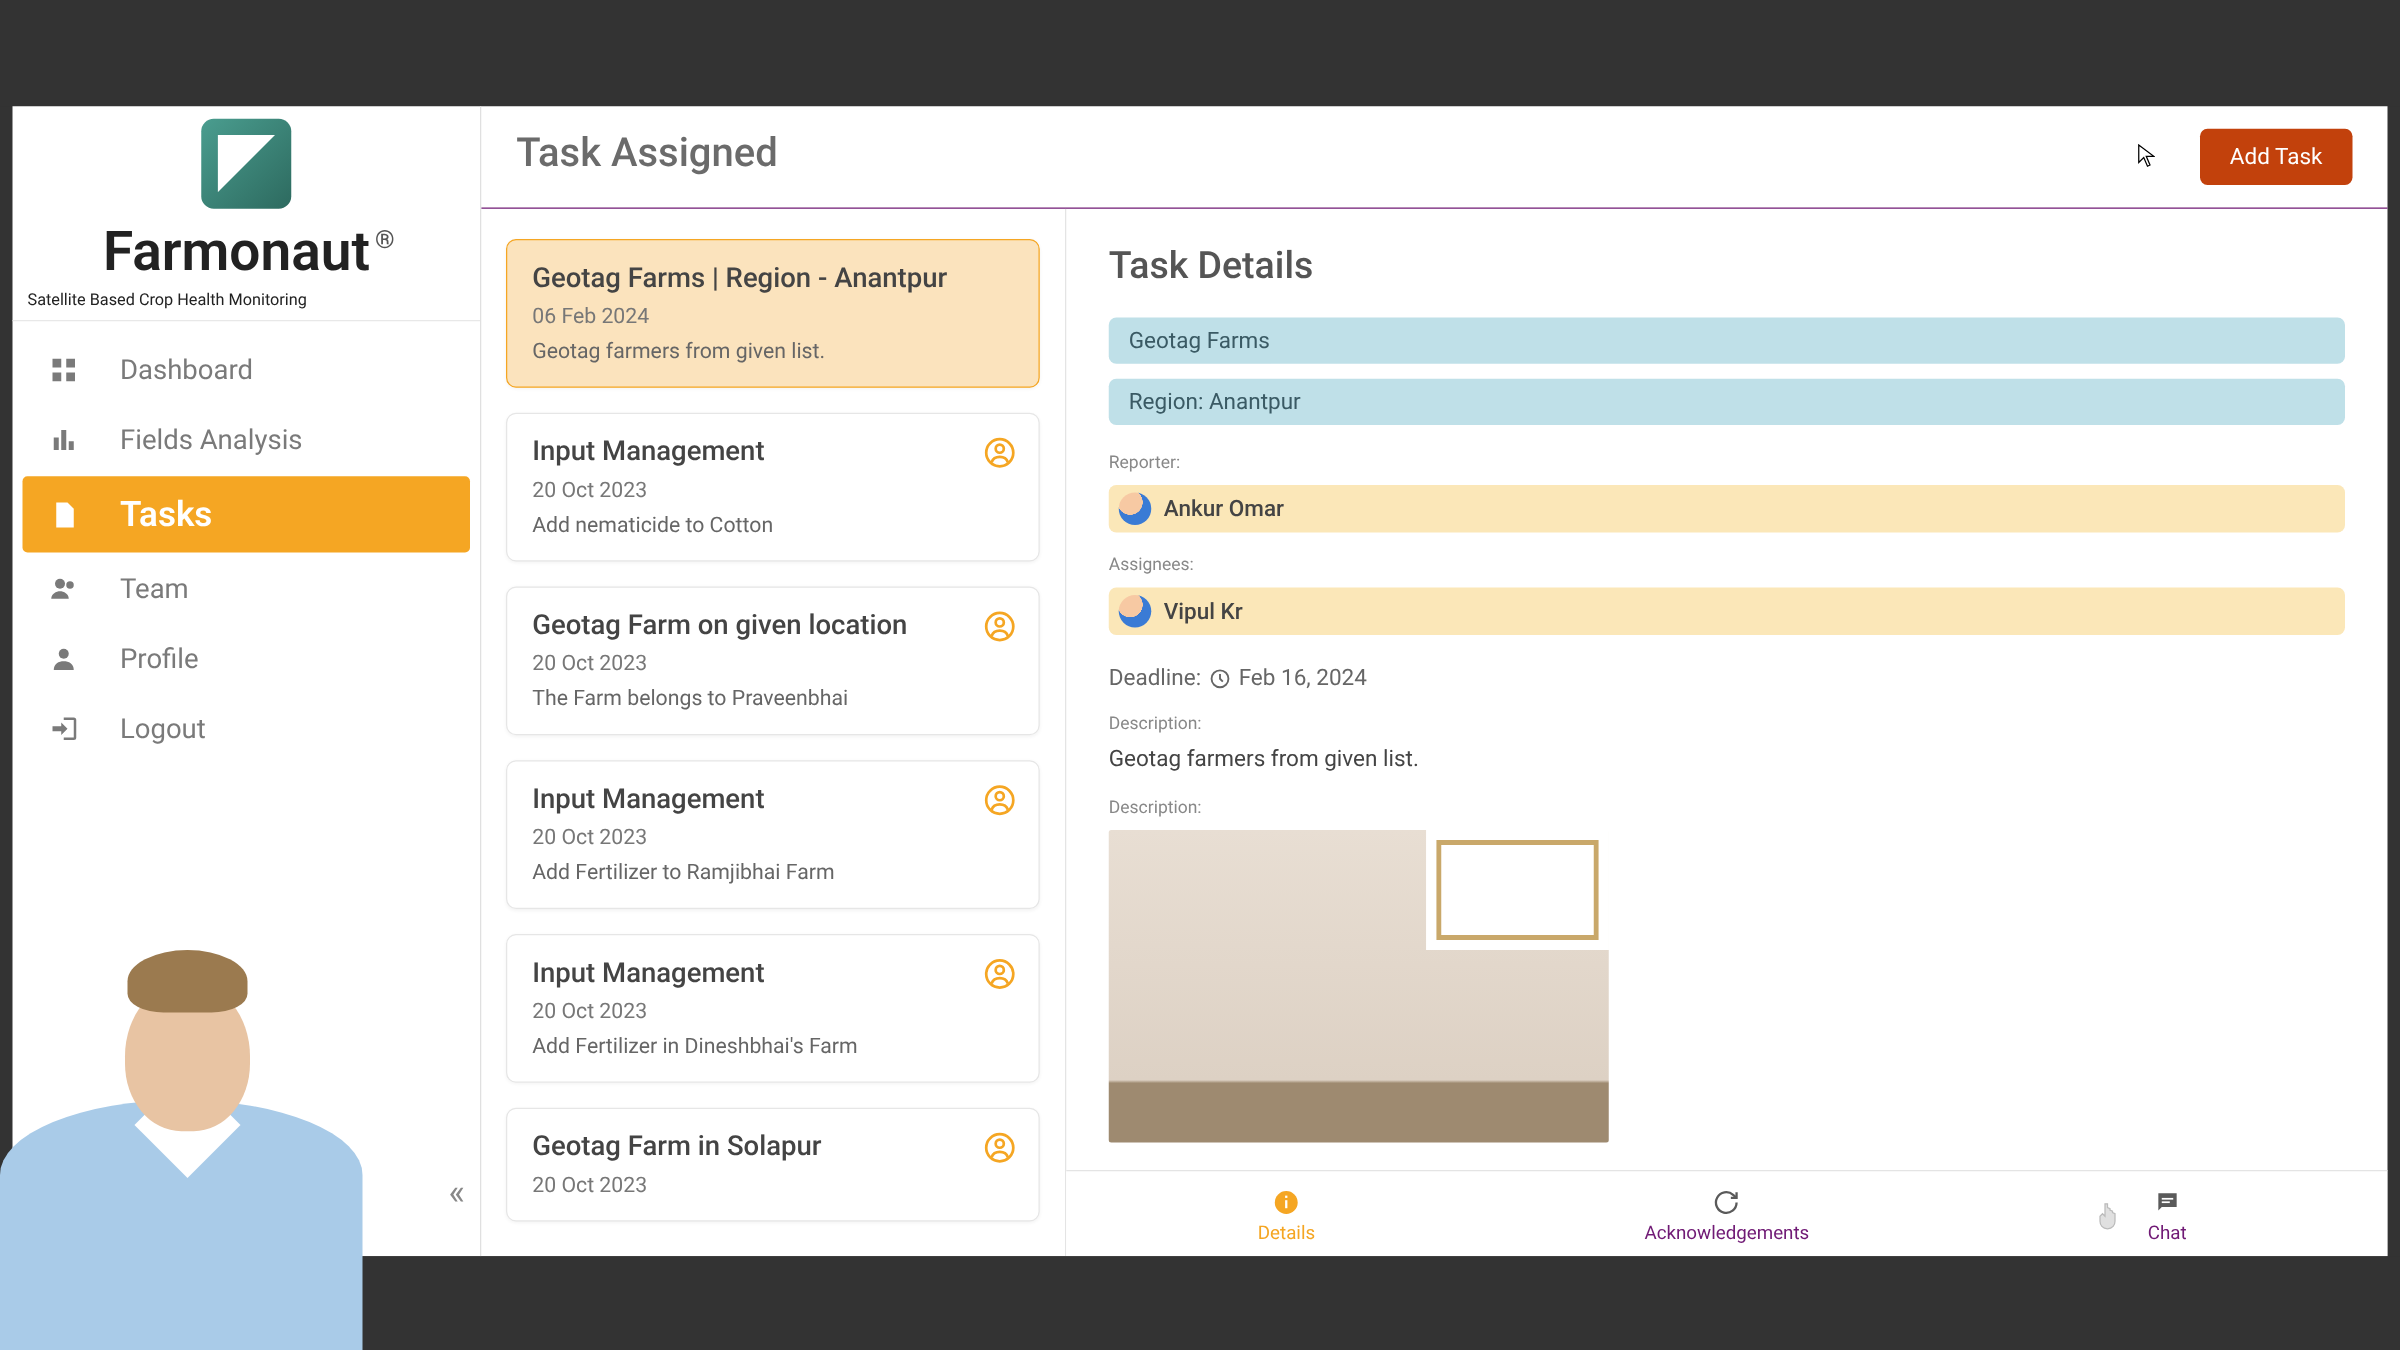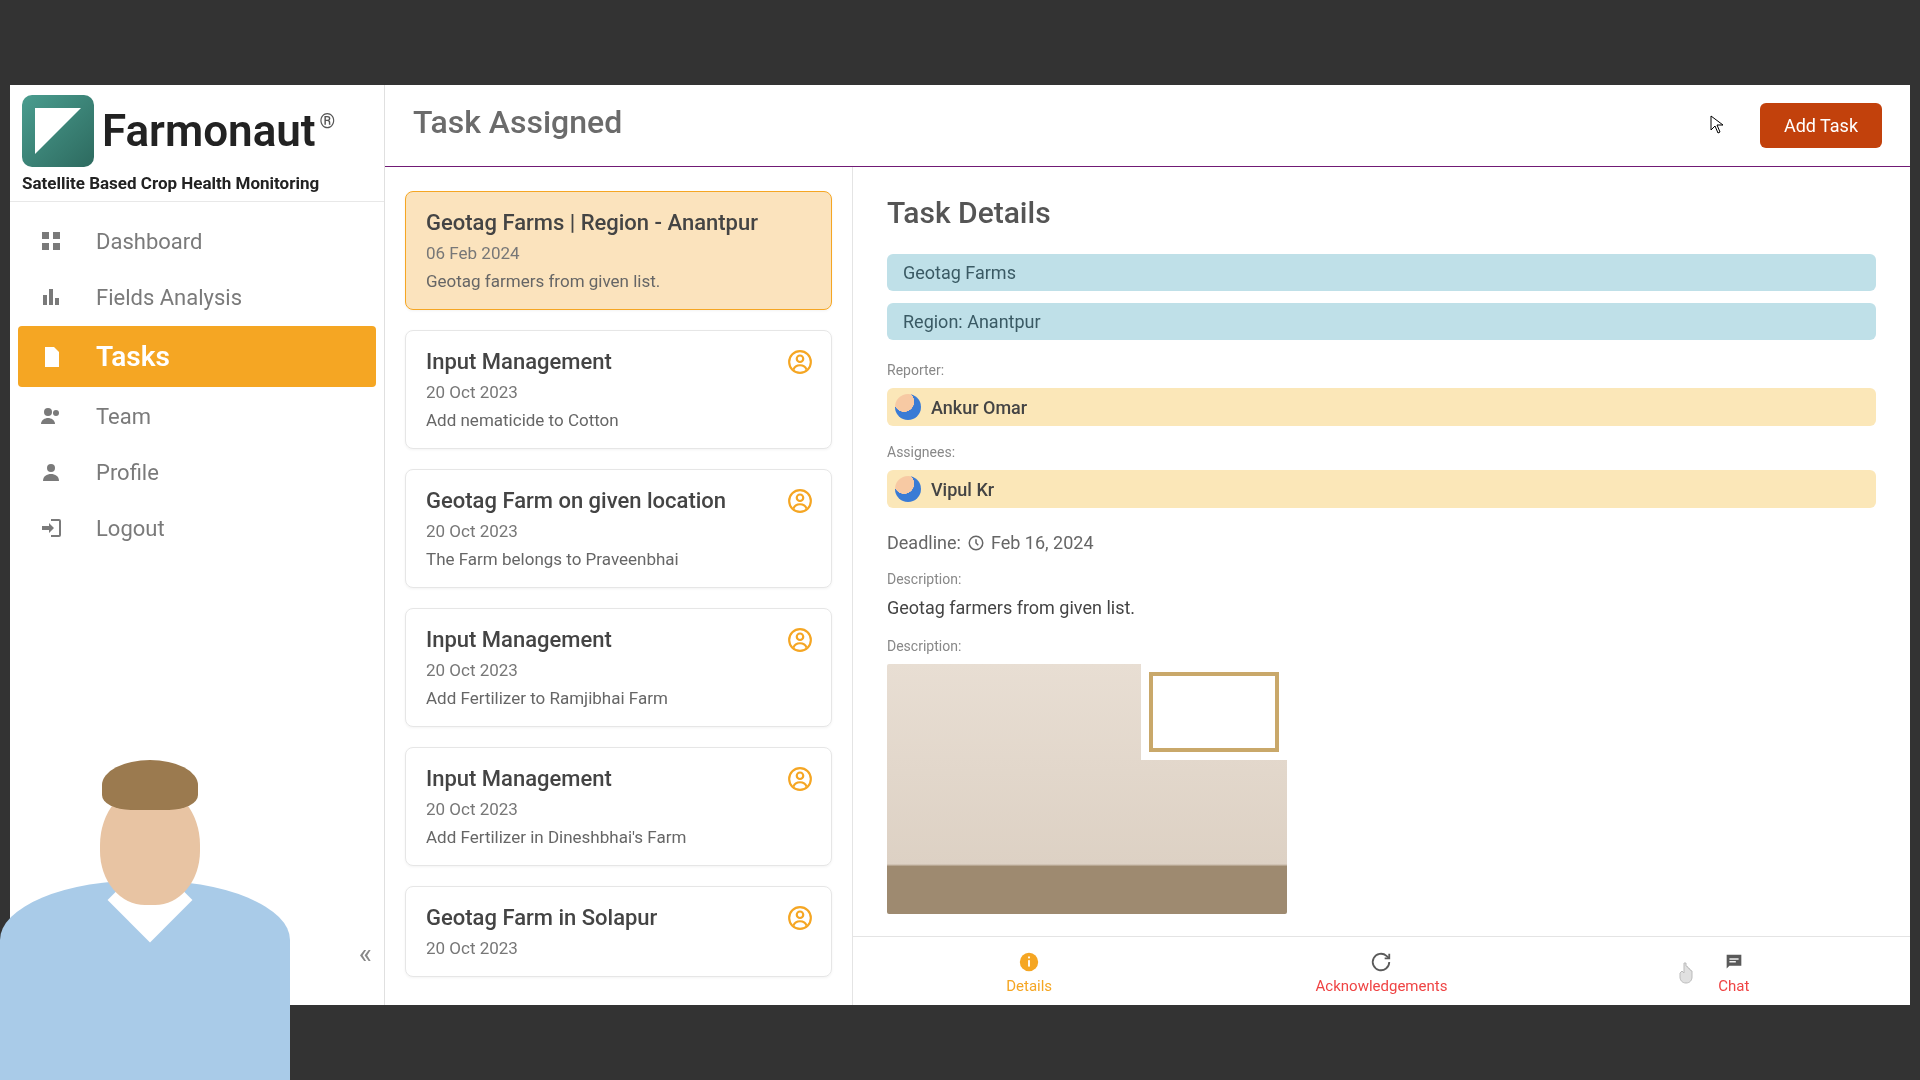--- a/index.html
+++ b/index.html
@@ -5,26 +5,26 @@
   * { box-sizing: border-box; margin: 0; padding: 0; font-family: -apple-system, BlinkMacSystemFont, 'Segoe UI', Roboto, sans-serif; }
   body { background: #333; overflow: hidden; }
   .viewport { width: 1920px; height: 1080px; position: relative; transform-origin: top left; }
   .top-black { height: 85px; background: #333; }
   .bottom-black { position: absolute; bottom: 0; left: 0; right: 0; height: 75px; background: #333; z-index: 5; }
   .app { position: absolute; top: 85px; left: 10px; right: 10px; bottom: 75px; background: #fff; display: flex; }
 
   
   .sidebar { width: 375px; border-right: 1px solid #e0e0e0; display: flex; flex-direction: column; position: relative; }
   .logo-block { padding: 10px 12px 8px; border-bottom: 1px solid #e8e8e8; }
-  .logo-row { display: flex; align-items: center; gap: 8px; }
+  .logo-row { display: flex; align-items: center; gap: 8px; flex-direction: column; }
   .logo-mark { width: 72px; height: 72px; border-radius: 10px; background: linear-gradient(135deg, #4a9d8f, #2d6a5f); display:flex; align-items:center; justify-content:center; }
   .logo-mark::before { content:""; width:46px; height:46px; background:#fff; clip-path: polygon(0 0, 100% 0, 0 100%); }
   .logo-text { font-size: 44px; font-weight: 600; color: #222; position: relative; }
   .logo-reg { font-size: 20px; position: relative; top:-18px; left:4px; color:#555; }
-  .tagline { font-size: 17px; color: #222; font-weight: 700; margin-top: 6px; }
+  .tagline { font-size: 13px; color: #222; font-weight: 400; margin-top: 6px; }
 
   .nav { padding: 10px 4px; }
   .nav-item { display:flex; align-items:center; gap:32px; padding: 14px 20px; color:#7a7a7a; font-size: 22px; cursor:pointer; border-radius: 4px; margin: 2px 4px; }
   .nav-item.active { background:#f5a623; color:#fff; font-weight:600; font-size:28px; }
   .nav-icon { width:26px; height:26px; display:flex; align-items:center; justify-content:center; flex-shrink:0; }
   .nav-icon svg { width:24px; height:24px; fill: currentColor; }
 
   .collapse-btn { position:absolute; bottom:35px; right:12px; font-size:28px; color:#888; cursor:pointer; }
 
   
@@ -56,21 +56,21 @@
   .person-name { font-size:18px; color:#444; font-weight:500; }
   .deadline-row { display:flex; align-items:center; gap:6px; font-size:18px; color:#666; margin: 6px 0 18px; }
   .clock-icon { width:18px; height:18px; }
   .clock-icon svg { width:18px; height:18px; fill:none; stroke:#666; stroke-width:2; }
   .desc-text { font-size:18px; color:#444; margin-bottom:20px; }
   .attachment { width:400px; height:250px; background: linear-gradient(180deg, #e8ded3 0%, #ddd1c4 80%, #9e8a70 81%, #9e8a70 100%); position:relative; border-radius:2px; }
   .attachment::before { content:""; position:absolute; top:0; right:0; width:130px; height:80px; background:#fff; border:8px solid #fff; box-shadow: inset 0 0 0 4px #c9a86a; }
 
   
   .detail-tabs { position:absolute; left:0; right:0; bottom:0; display:flex; border-top:1px solid #e4e4e4; background:#fff; }
-  .detail-tab { flex:1; text-align:center; padding:14px 0 10px; cursor:pointer; color:#ef4444; font-size:15px; }
+  .detail-tab { flex:1; text-align:center; padding:14px 0 10px; cursor:pointer; color:#701a75; font-size:15px; }
   .detail-tab.active { color:#f5a623; }
   .detail-tab-icon { display:block; margin:0 auto 4px; width:22px; height:22px; }
   .detail-tab-icon svg { width:22px; height:22px; }
   .detail-tab.active .info-circle { fill:#f5a623; }
   .info-circle { fill:#888; }
 
   
   .presenter { position:absolute; left:0; bottom:0; width:300px; height:360px; z-index:10; pointer-events:none; }
   .presenter-body { position:absolute; bottom:0; left:0; width:290px; height:200px; background:#a9cbe8; border-radius: 50% 50% 0 0 / 30% 30% 0 0; }
   .presenter-head { position:absolute; bottom:175px; left:100px; width:100px; height:120px; background:#e8c4a3; border-radius:50% 50% 45% 45%; }

